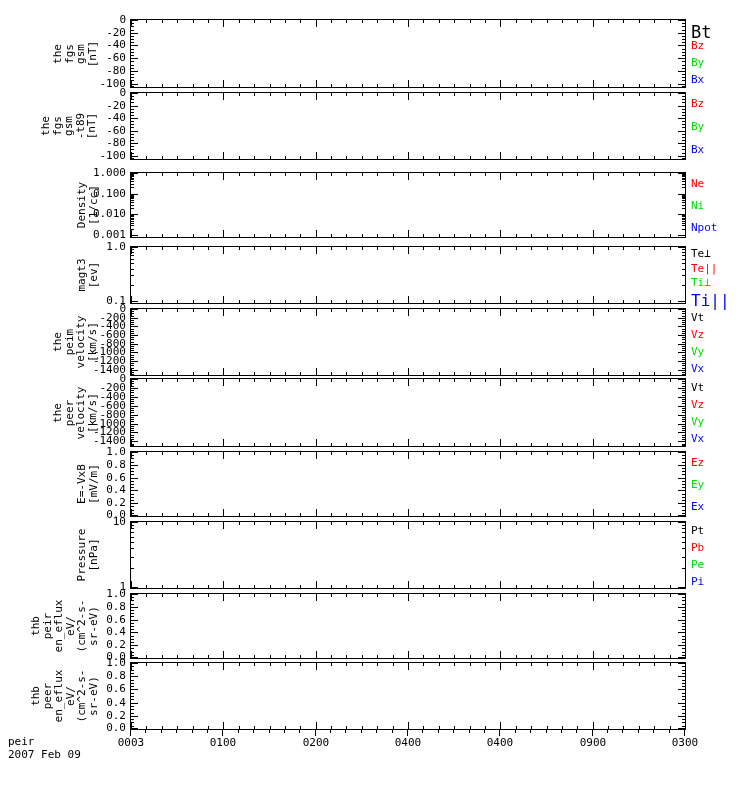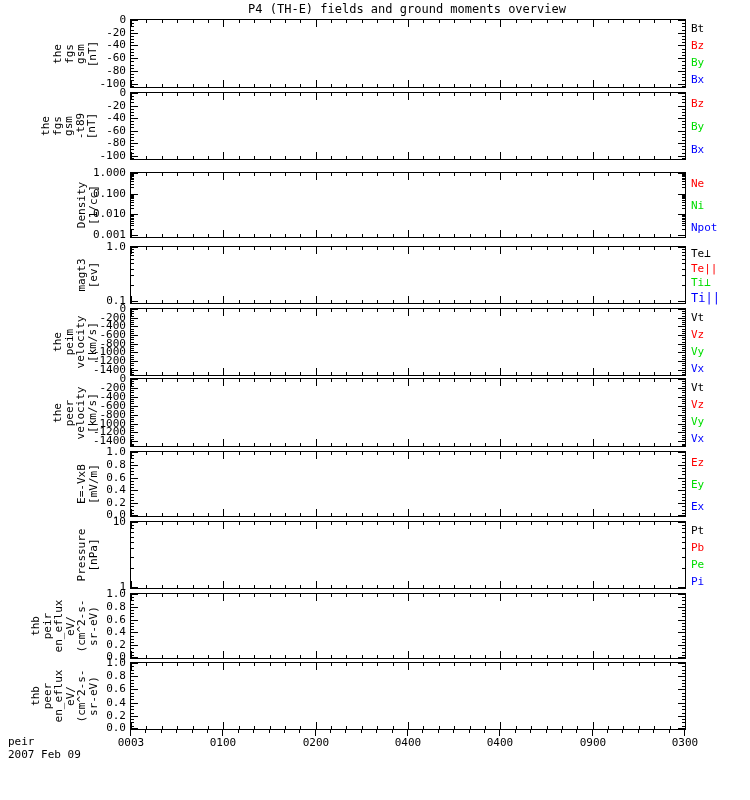--- a/index.html
+++ b/index.html
@@ -7,21 +7,20 @@
         font-family:"DejaVu Sans Mono",monospace;color:#000;}
   .title{position:absolute;left:407px;top:2px;transform:translateX(-50%);
          font-size:12px;white-space:nowrap;}
   .hhmm{position:absolute;left:8px;top:735px;font-size:11px;}
   .date{position:absolute;left:8px;top:748px;font-size:11px;}
 </style>
 </head>
 <body>
 
 <div id="plot">
-  <div class="title">P4 (TH-E) fields and ground moments overview</div>
   <div class="hhmm">peir</div>
   <div class="date">2007 Feb 09</div>
 <div style="position: absolute; left: 130px; top: 19px; width: 556px; height: 69px; border: 1px solid rgb(0, 0, 0); box-sizing: border-box;">
       <div style="position: absolute; left: 0px; top: 0px; width: 7px; height: 1px; background: rgb(0, 0, 0);"></div>
       <div style="position: absolute; right: 0px; top: 0px; width: 7px; height: 1px; background: rgb(0, 0, 0);"></div>
       <div style="position: absolute; left: 0px; top: 13px; width: 7px; height: 1px; background: rgb(0, 0, 0);"></div>
       <div style="position: absolute; right: 0px; top: 13px; width: 7px; height: 1px; background: rgb(0, 0, 0);"></div>
       <div style="position: absolute; left: 0px; top: 25px; width: 7px; height: 1px; background: rgb(0, 0, 0);"></div>
       <div style="position: absolute; right: 0px; top: 25px; width: 7px; height: 1px; background: rgb(0, 0, 0);"></div>
       <div style="position: absolute; left: 0px; top: 38px; width: 7px; height: 1px; background: rgb(0, 0, 0);"></div>
@@ -140,21 +139,21 @@
     <div style="position: absolute; left: 58px; top: 14px; width: 68px; text-align: right; font-size: 11px; line-height: 11px;">0</div>
     <div style="position: absolute; left: 58px; top: 27px; width: 68px; text-align: right; font-size: 11px; line-height: 11px;">-20</div>
     <div style="position: absolute; left: 58px; top: 39px; width: 68px; text-align: right; font-size: 11px; line-height: 11px;">-40</div>
     <div style="position: absolute; left: 58px; top: 52px; width: 68px; text-align: right; font-size: 11px; line-height: 11px;">-60</div>
     <div style="position: absolute; left: 58px; top: 65px; width: 68px; text-align: right; font-size: 11px; line-height: 11px;">-80</div>
     <div style="position: absolute; left: 58px; top: 78px; width: 68px; text-align: right; font-size: 11px; line-height: 11px;">-100</div>
     <div style="position: absolute; left: 75px; top: 53.5px; font-size: 11px; line-height: 11.5px; white-space: pre; text-align: center; transform: translate(-50%, -50%) rotate(-90deg);">the
 fgs
 gsm
 [nT]</div>
-    <div style="position: absolute; left: 691px; top: 21.625px; font-size: 11px; white-space: nowrap; color: rgb(0, 0, 0);">Bt</div>
+    <div style="position: absolute; left: 691px; top: 21.625px; font-size: 17px; white-space: nowrap; color: rgb(0, 0, 0);">Bt</div>
     <div style="position: absolute; left: 691px; top: 38.875px; font-size: 11px; white-space: nowrap; color: rgb(255, 0, 0);">Bz</div>
     <div style="position: absolute; left: 691px; top: 56.125px; font-size: 11px; white-space: nowrap; color: rgb(0, 221, 0);">By</div>
     <div style="position: absolute; left: 691px; top: 73.375px; font-size: 11px; white-space: nowrap; color: rgb(0, 0, 255);">Bx</div>
     <div style="position: absolute; left: 130px; top: 92px; width: 556px; height: 68px; border: 1px solid rgb(0, 0, 0); box-sizing: border-box;">
       <div style="position: absolute; left: 0px; top: 0px; width: 7px; height: 1px; background: rgb(0, 0, 0);"></div>
       <div style="position: absolute; right: 0px; top: 0px; width: 7px; height: 1px; background: rgb(0, 0, 0);"></div>
       <div style="position: absolute; left: 0px; top: 13px; width: 7px; height: 1px; background: rgb(0, 0, 0);"></div>
       <div style="position: absolute; right: 0px; top: 13px; width: 7px; height: 1px; background: rgb(0, 0, 0);"></div>
       <div style="position: absolute; left: 0px; top: 25px; width: 7px; height: 1px; background: rgb(0, 0, 0);"></div>
       <div style="position: absolute; right: 0px; top: 25px; width: 7px; height: 1px; background: rgb(0, 0, 0);"></div>
@@ -522,21 +521,21 @@
       <div style="position: absolute; left: 554px; top: 0px; width: 1px; height: 7px; background: rgb(0, 0, 0);"></div>
       <div style="position: absolute; left: 554px; bottom: 0px; width: 1px; height: 7px; background: rgb(0, 0, 0);"></div>
     </div>
     <div style="position: absolute; left: 58px; top: 241px; width: 68px; text-align: right; font-size: 11px; line-height: 11px;">1.0</div>
     <div style="position: absolute; left: 58px; top: 295px; width: 68px; text-align: right; font-size: 11px; line-height: 11px;">0.1</div>
     <div style="position: absolute; left: 86.5px; top: 275px; font-size: 11px; line-height: 11.5px; white-space: pre; text-align: center; transform: translate(-50%, -50%) rotate(-90deg);">magt3
 [ev]</div>
     <div style="position: absolute; left: 691px; top: 247.25px; font-size: 11px; white-space: nowrap; color: rgb(0, 0, 0);">Te⊥</div>
     <div style="position: absolute; left: 691px; top: 261.75px; font-size: 11px; white-space: nowrap; color: rgb(255, 0, 0);">Te||</div>
     <div style="position: absolute; left: 691px; top: 276.25px; font-size: 11px; white-space: nowrap; color: rgb(0, 221, 0);">Ti⊥</div>
-    <div style="position: absolute; left: 691px; top: 290.75px; font-size: 12px; white-space: nowrap; color: rgb(0, 0, 255);">Ti||</div>
+    <div style="position: absolute; left: 691px; top: 290.75px; font-size: 16px; white-space: nowrap; color: rgb(0, 0, 255);">Ti||</div>
     <div style="position: absolute; left: 130px; top: 308px; width: 556px; height: 68px; border: 1px solid rgb(0, 0, 0); box-sizing: border-box;">
       <div style="position: absolute; left: 0px; top: 0px; width: 7px; height: 1px; background: rgb(0, 0, 0);"></div>
       <div style="position: absolute; right: 0px; top: 0px; width: 7px; height: 1px; background: rgb(0, 0, 0);"></div>
       <div style="position: absolute; left: 0px; top: 9px; width: 7px; height: 1px; background: rgb(0, 0, 0);"></div>
       <div style="position: absolute; right: 0px; top: 9px; width: 7px; height: 1px; background: rgb(0, 0, 0);"></div>
       <div style="position: absolute; left: 0px; top: 17px; width: 7px; height: 1px; background: rgb(0, 0, 0);"></div>
       <div style="position: absolute; right: 0px; top: 17px; width: 7px; height: 1px; background: rgb(0, 0, 0);"></div>
       <div style="position: absolute; left: 0px; top: 26px; width: 7px; height: 1px; background: rgb(0, 0, 0);"></div>
       <div style="position: absolute; right: 0px; top: 26px; width: 7px; height: 1px; background: rgb(0, 0, 0);"></div>
       <div style="position: absolute; left: 0px; top: 35px; width: 7px; height: 1px; background: rgb(0, 0, 0);"></div>

